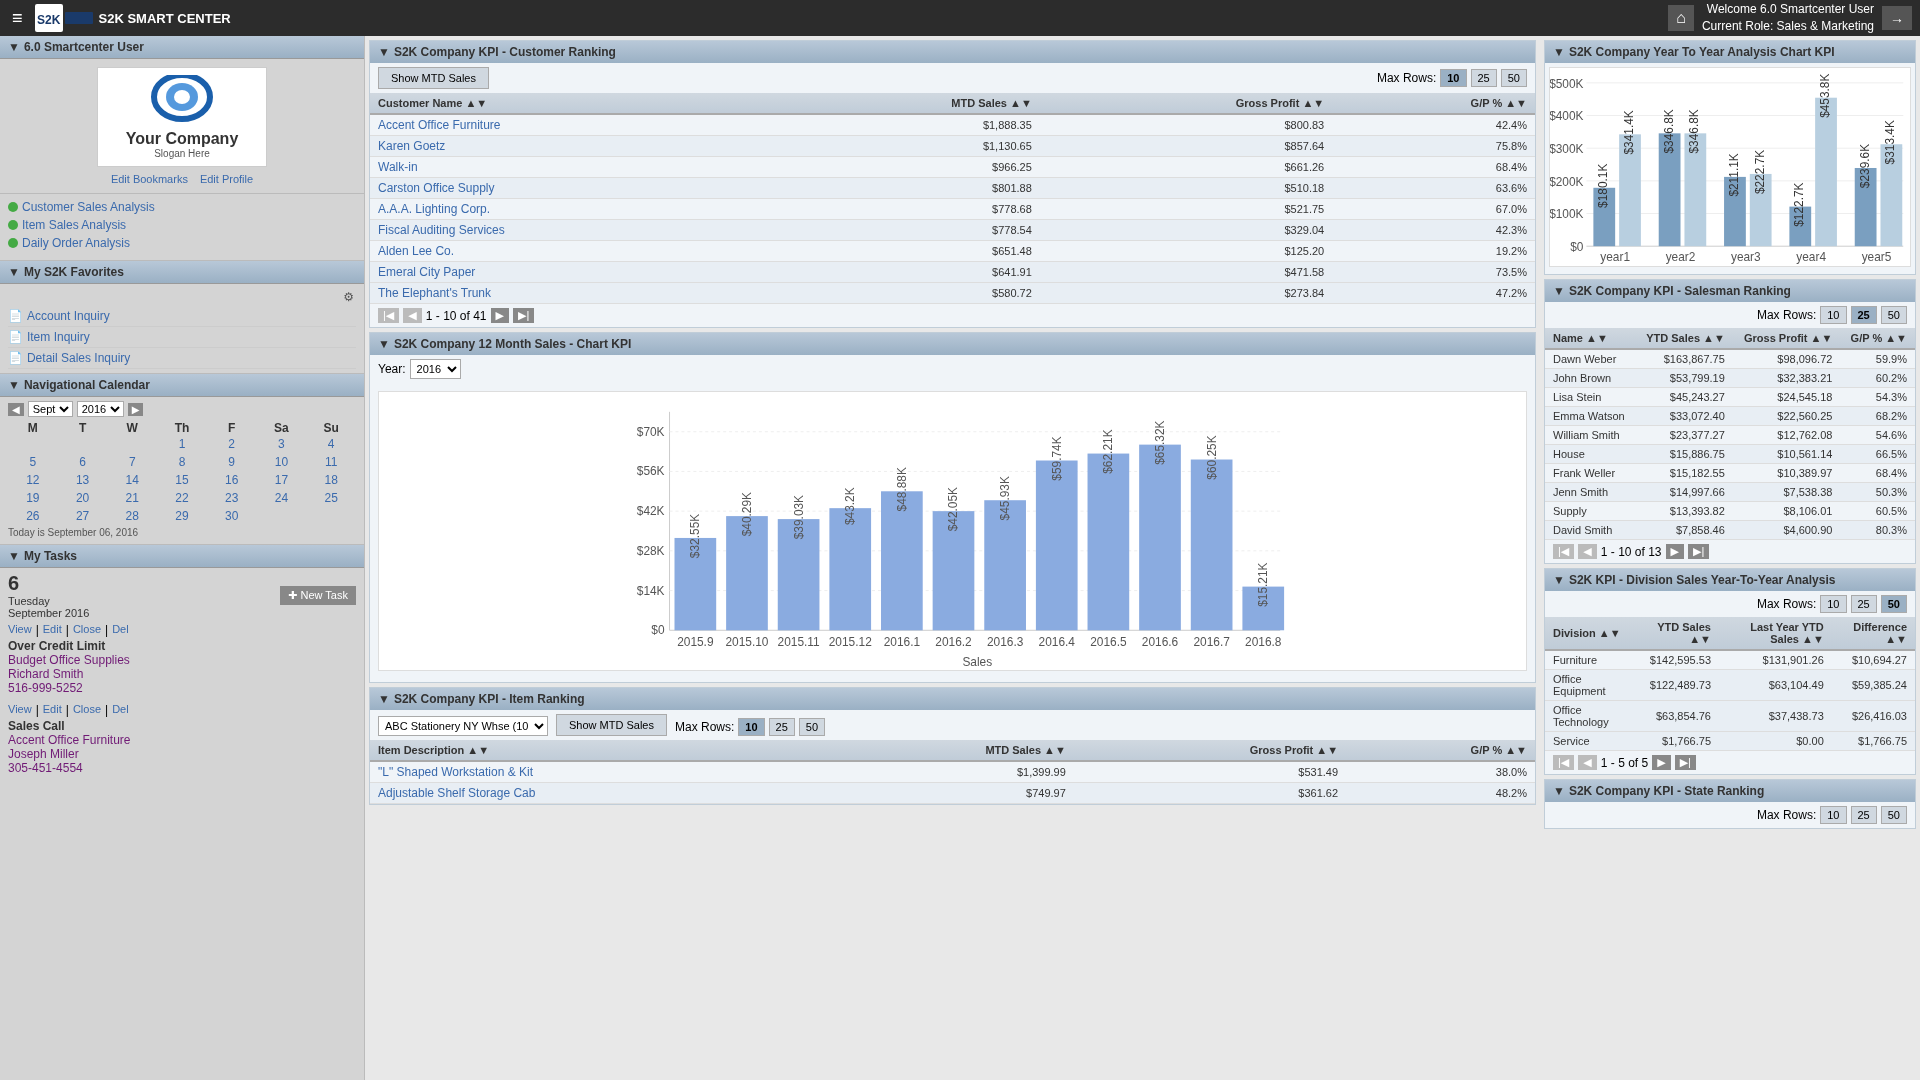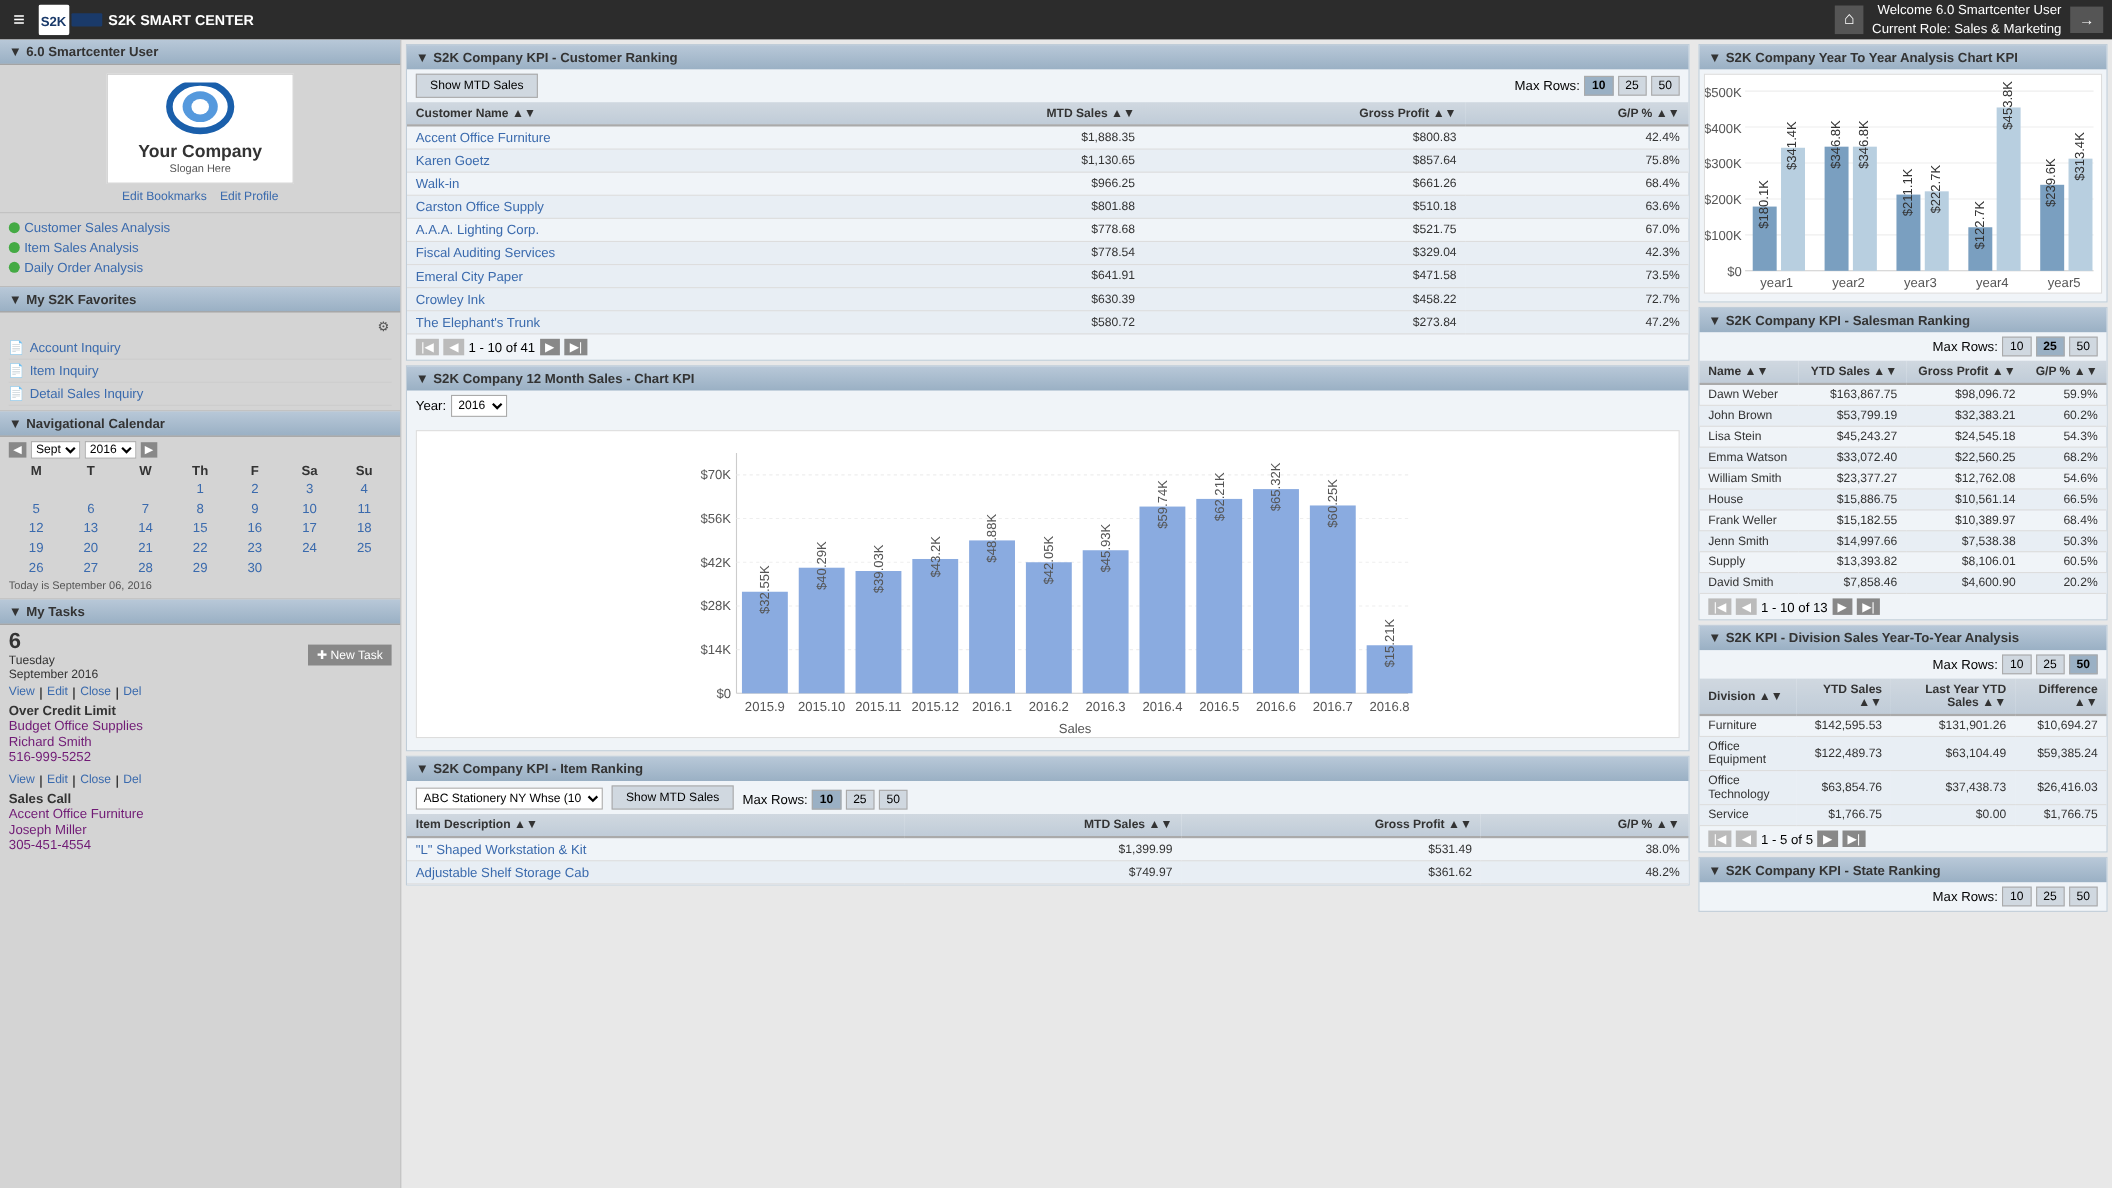--- a/index.html
+++ b/index.html
@@ -371,31 +371,31 @@
     <td class="right">$778.68</td>
     <td class="right">$521.75</td>
     <td class="right">67.0%</td>
   </tr>
             <tr style="background: rgb(232, 238, 244);">
     <td><a class="kpi-link">Fiscal Auditing Services</a></td>
     <td class="right">$778.54</td>
     <td class="right">$329.04</td>
     <td class="right">42.3%</td>
   </tr>
+            <tr>
+    <td><a class="kpi-link">Alden Lee Co.</a></td>
+    <td class="right">$651.48</td>
+    <td class="right">$125.20</td>
+    <td class="right">19.2%</td>
+  </tr>
             <tr style="background: rgb(232, 238, 244);">
     <td><a class="kpi-link">Emeral City Paper</a></td>
     <td class="right">$641.91</td>
     <td class="right">$471.58</td>
     <td class="right">73.5%</td>
-  </tr>
-            <tr>
-    <td><a class="kpi-link">Crowley Ink</a></td>
-    <td class="right">$630.39</td>
-    <td class="right">$458.22</td>
-    <td class="right">72.7%</td>
   </tr>
             <tr style="background: rgb(232, 238, 244);">
     <td><a class="kpi-link">The Elephant's Trunk</a></td>
     <td class="right">$580.72</td>
     <td class="right">$273.84</td>
     <td class="right">47.2%</td>
   </tr>
           </tbody>
       </table>
       <div class="pagination">
@@ -665,21 +665,21 @@
             <tr>
     <td>Supply</td>
     <td class="right">$13,393.82</td>
     <td class="right">$8,106.01</td>
     <td class="right">60.5%</td>
   </tr>
             <tr style="background: rgb(232, 238, 244);">
     <td>David Smith</td>
     <td class="right">$7,858.46</td>
     <td class="right">$4,600.90</td>
-    <td class="right">20.2%</td>
+    <td class="right">80.3%</td>
   </tr>
           </tbody>
       </table>
       <div class="pagination">
         <button class="pag-btn" disabled="">|◀</button>
         <button class="pag-btn" disabled="">◀</button>
         <span>1 - 10 of 13</span>
         <button class="pag-btn">▶</button>
         <button class="pag-btn">▶|</button>
       </div>

